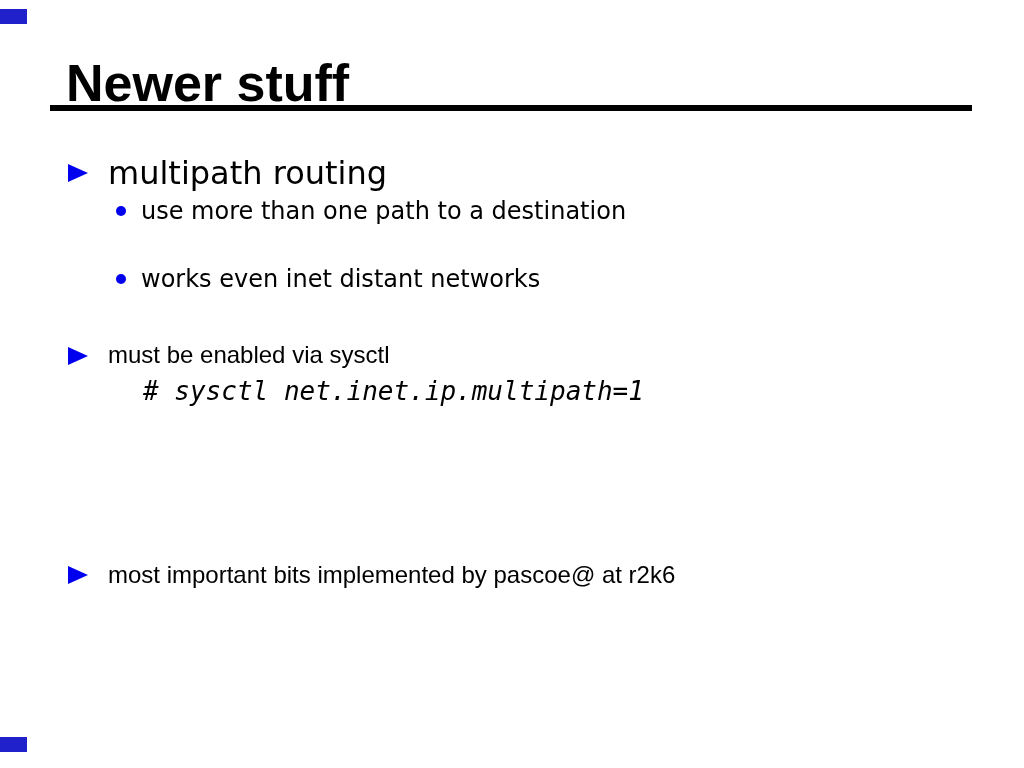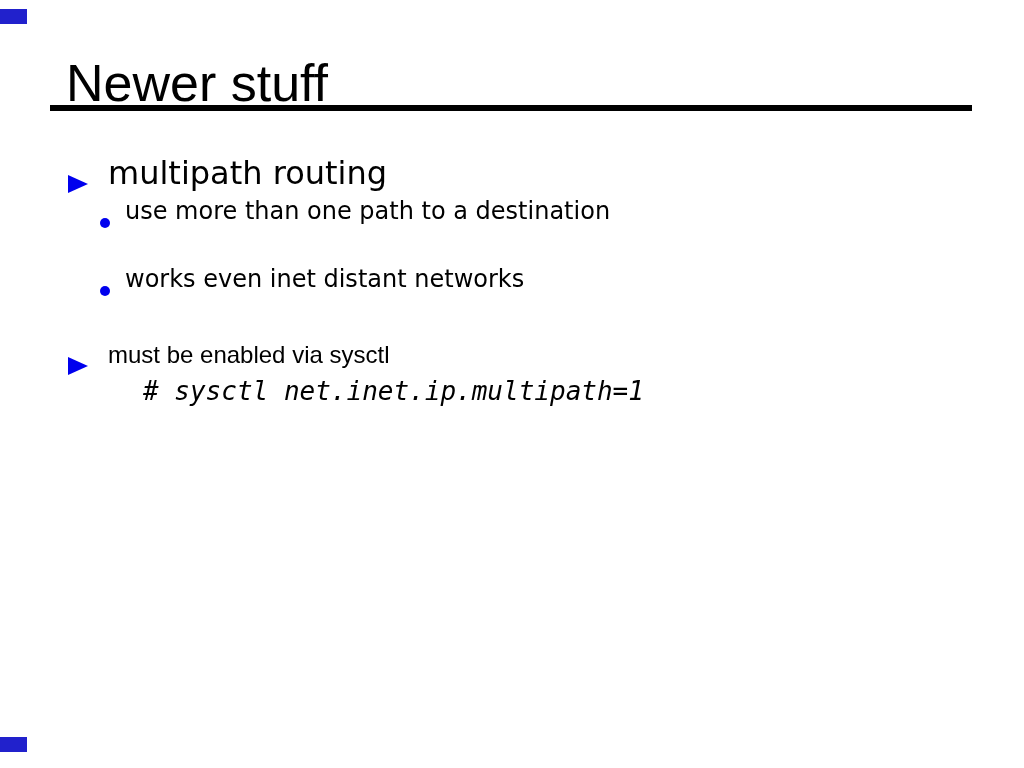--- a/index.html
+++ b/index.html
@@ -31,55 +31,55 @@
     background: var(--corner-blue);
   }
   .corner-top { top: 9px; }
   .corner-bottom { top: 737px; }
   .title {
     position: absolute;
     left: 66px;
     top: 57px;
     font-size: 52px;
     line-height: 52px;
-    font-weight: normal;
+    font-weight: bold;
     letter-spacing: 0px;
     white-space: nowrap;
   }
   .rule {
     position: absolute;
     left: 50px;
     top: 105px;
     width: 922px;
     height: 6px;
     background: var(--rule-color);
   }
   .row {
     position: absolute;
     left: 68px;
     display: flex;
-    align-items: flex-end;
+    align-items: flex-start;
     white-space: nowrap;
   }
   .tri {
     flex: 0 0 auto;
     width: 0; height: 0;
     border-top: 9px solid transparent;
     border-bottom: 9px solid transparent;
     border-left: 20px solid var(--bullet-blue);
     margin-right: 20px;
   }
   .row-l1 .tri { margin-top: 11px; }
   .row-b .tri { margin-top: 12px; }
   .t-l1 {
     font-family: "DejaVu Sans", sans-serif;
     font-size: 32px;
     line-height: 40px;
   }
-  .row-l2 { left: 100px; }
+  .row-l2 { left: 116px; }
   .dot {
     flex: 0 0 auto;
     width: 10px; height: 10px;
     border-radius: 50%;
     background: var(--bullet-blue);
     margin-top: 12px;
     margin-right: 15px;
   }
   .t-l2 {
     font-family: "DejaVu Sans", sans-serif;
@@ -133,14 +133,18 @@
   </div>
 
   <div class="row row-l1 row-b" style="top:335px">
     <span class="tri"></span>
     <span class="t-b">must be enabled via sysctl</span>
   </div>
 
   <div class="code"># sysctl net.inet.ip.multipath=1</div>
 
 
+  <div class="row row-b row-wrap" style="top:554px">
+    <span class="tri"></span>
+    <span class="t-b t-b2">most important bits implemented by pascoe@ at r2k6</span>
+  </div>
 
 </div>
 
 </body></html>

